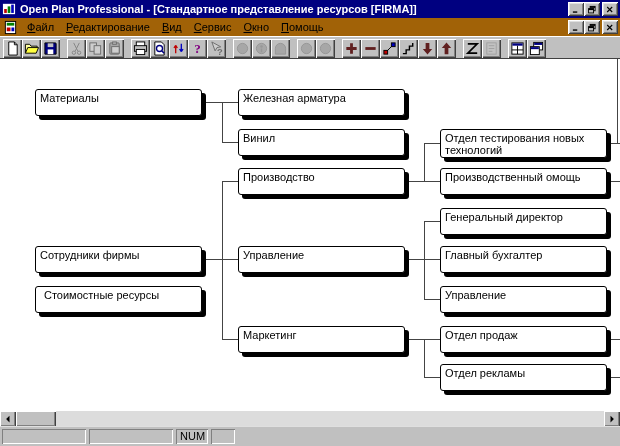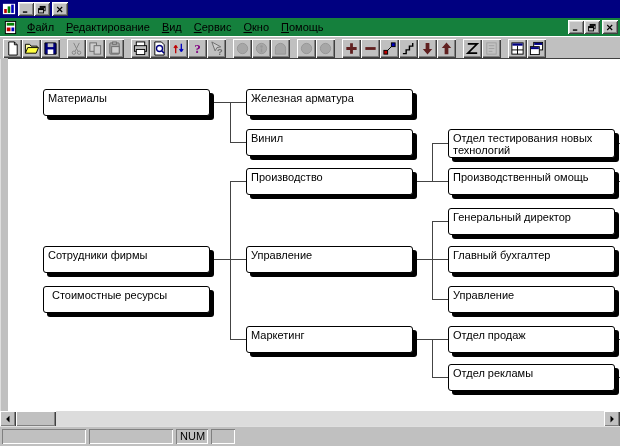--- a/index.html
+++ b/index.html
@@ -7,34 +7,34 @@
     font-family:"Liberation Sans",sans-serif;box-shadow:inset 1px 1px 0 #dfdfdf, inset -1px -1px 0 #000;}
   
   .titlebar{position:absolute;top:0;left:0;right:0;height:18px;background:#000080;display:flex;align-items:center;padding:0 2px;gap:2px;}
   .titlebar .title{color:#fff;font-weight:bold;font-size:11px;flex:1;white-space:nowrap;overflow:hidden;padding-left:2px;}
   .appicon{width:14px;height:14px;flex:0 0 auto;}
   .winbtn{width:16px;height:14px;background:#c0c0c0;flex:0 0 auto;display:flex;align-items:center;justify-content:center;
     box-shadow:inset 1px 1px 0 #fff, inset -1px -1px 0 #404040, inset 2px 2px 0 #dfdfdf, inset -2px -2px 0 #808080;}
   .winbtn svg{width:10px;height:9px;}
   .winbtn.close{margin-left:2px;}
   
-  .menubar{position:absolute;top:18px;left:0;right:0;height:18px;background:#15803d;display:flex;align-items:center;font-size:11px;color:#000;padding:0 2px;}
+  .menubar{position:absolute;top:18px;left:0;right:0;height:18px;background:#a16207;display:flex;align-items:center;font-size:11px;color:#000;padding:0 2px;}
   .menubar .docicon{width:15px;height:15px;margin:0 3px 0 1px;}
   .menu-item{padding:2px 6px;white-space:nowrap;}
   .menu-spacer{flex:1;}
   
   .toolbar{position:absolute;top:36px;left:0;right:0;height:22px;background:#c0c0c0;display:flex;align-items:center;padding-left:3px;
     border-top:1px solid #fff;}
   .tb{width:19px;height:19px;background:#c0c0c0;display:flex;align-items:center;justify-content:center;flex:0 0 auto;
     box-shadow:inset 1px 1px 0 #fff, inset -1px -1px 0 #404040, inset -2px -2px 0 #808080;}
   .tb.gap{margin-left:7px;}
   .tb svg{width:15px;height:15px;}
   .tb.disabled svg{filter:grayscale(1) opacity(0.55) contrast(0.7);}
   
-  .client{position:absolute;top:58px;left:0;right:0;height:353px;background:#fff;border-top:1px solid #404040;margin-left:8px;}
+  .client{position:absolute;top:58px;left:0;right:0;height:353px;background:#fff;border-top:1px solid #404040;}
   .node{position:absolute;background:#fff;border:1px solid #000;border-radius:3px;box-shadow:4px 4px 0 #000;
     font-size:11px;line-height:12px;padding:2px 4px;box-sizing:border-box;color:#000;overflow:hidden;}
   .connector{position:absolute;background:#444;}
   
   .hscroll{position:absolute;left:0;right:0;bottom:19px;height:16px;background:#dcdcdc;display:flex;}
   .scrollbtn{width:16px;height:16px;background:#c0c0c0;flex:0 0 auto;display:flex;align-items:center;justify-content:center;
     box-shadow:inset 1px 1px 0 #fff, inset -1px -1px 0 #404040, inset -2px -2px 0 #808080;}
   .scrollbtn svg{width:12px;height:12px;}
   .track{flex:1;position:relative;}
   .thumb{position:absolute;left:0;top:0;width:40px;height:16px;background:#c0c0c0;
@@ -52,20 +52,21 @@
 
 <div class="screen">
 
   <div class="titlebar">
     <span class="appicon" id="app-icon"><svg viewBox="0 0 16 16" xmlns="http://www.w3.org/2000/svg">
           <rect x="0.5" y="1.5" width="15" height="13" fill="#fff" stroke="#000080"></rect>
           <rect x="2.5" y="8" width="3" height="4.5" fill="#c00000"></rect>
           <rect x="6.5" y="5" width="3" height="7.5" fill="#008000"></rect>
           <rect x="10.5" y="3" width="3" height="9.5" fill="#0000c0"></rect>
         </svg></span>
+    <span class="title">Open Plan Professional - [Стандартное представление ресурсов [FIRMA]]</span>
     <span id="title-buttons" style="display: flex;">
         <span class="winbtn">
           <span style="display: flex;">
             <svg viewBox="0 0 16 14" xmlns="http://www.w3.org/2000/svg">
               <rect x="3" y="10" width="7" height="2.2" fill="#000"></rect>
             </svg>
           </span>
         </span>
         <span class="winbtn">
           <span style="display: flex;">

